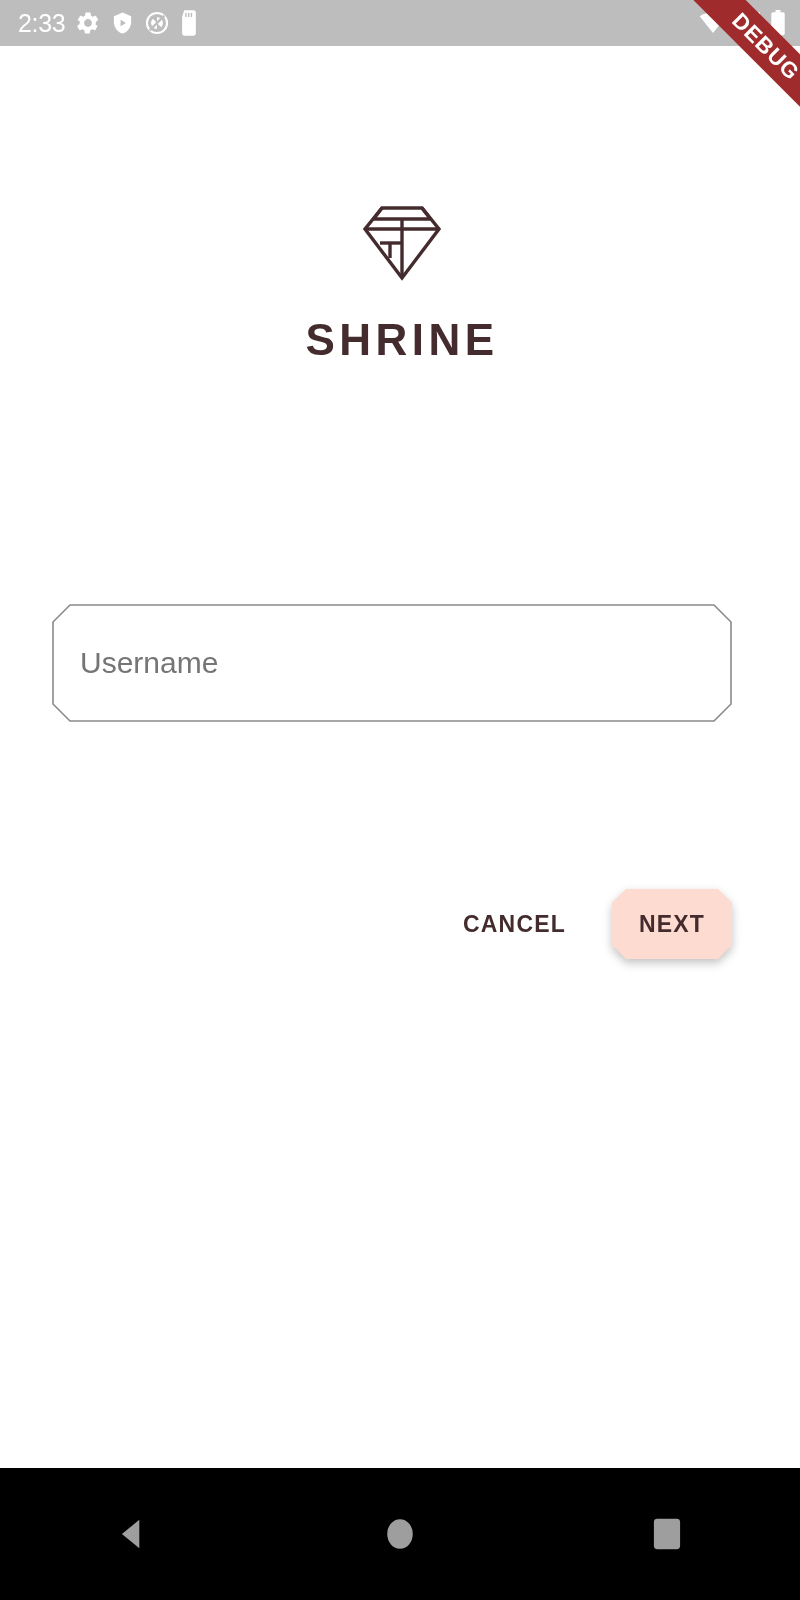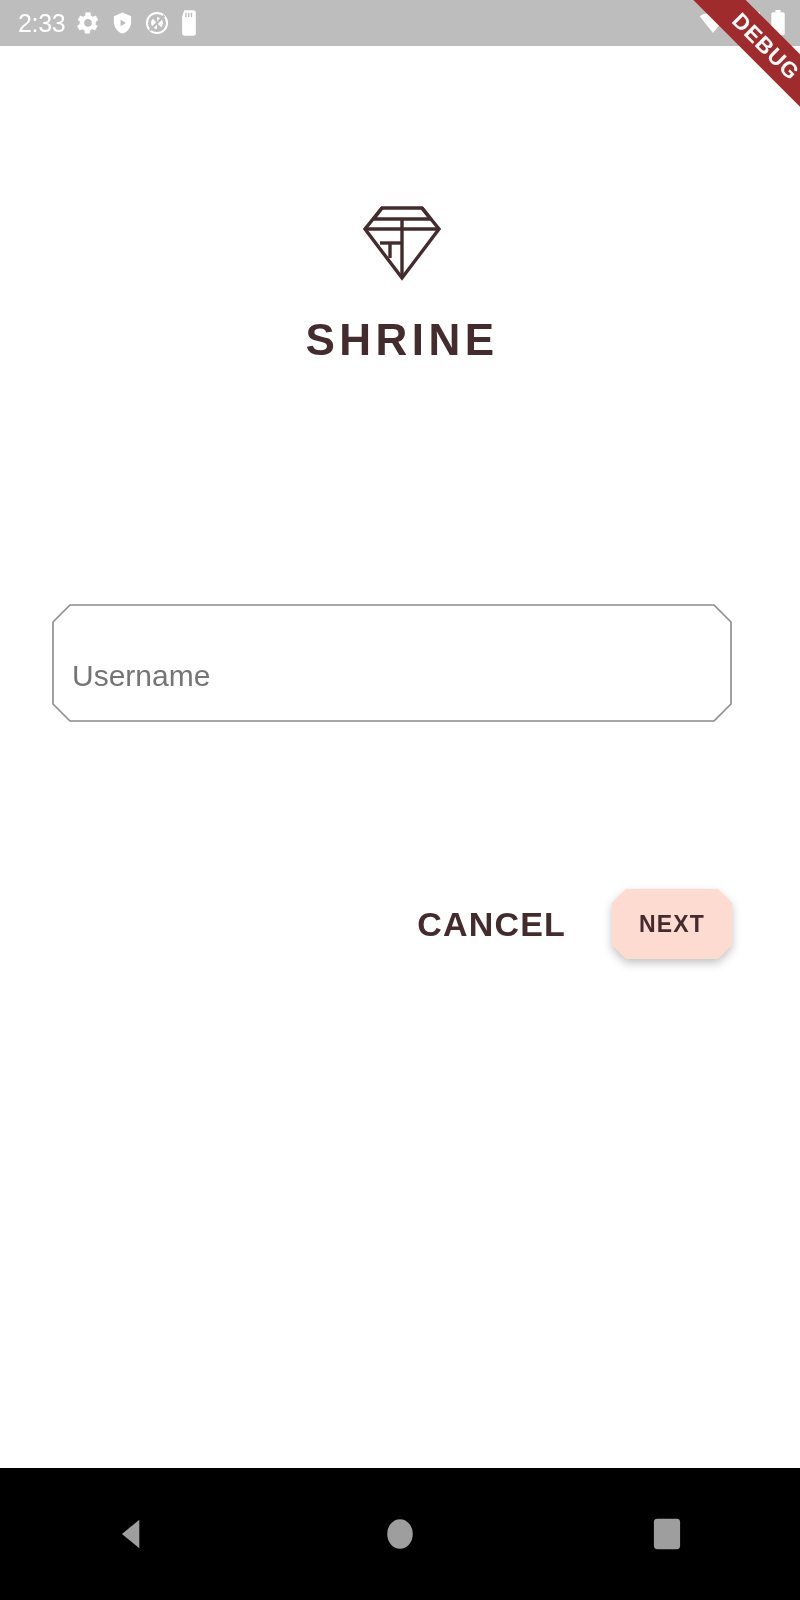--- a/index.html
+++ b/index.html
@@ -128,26 +128,26 @@
     margin-bottom: 31px;
   }
   .cut-field svg.border {
     position: absolute;
     top: 0; left: 0;
     width: 680px; height: 118px;
     display: block;
   }
   .cut-field .field-input {
     position: absolute;
-    top: 13px; left: 0;
+    top: 0; left: 0;
     width: 680px; height: 118px;
     background: transparent;
     border: none;
     outline: none;
-    padding: 0 20px;
+    padding: 0 28px;
     font-size: 30px;
     color: #442c2e;
     font-family: "Liberation Sans", sans-serif;
   }
   .cut-field .field-input::placeholder {
     color: #757575;
     opacity: 1;
   }
 
   
@@ -160,21 +160,21 @@
     display: flex;
     align-items: center;
     justify-content: flex-end;
     gap: 38px;
   }
 
   #cancel-button {
     background: transparent;
     border: none;
     color: #442c2e;
-    font-size: 34px;
+    font-size: 23px;
     font-weight: bold;
     letter-spacing: 1.2px;
     font-family: "Liberation Sans", sans-serif;
     cursor: pointer;
     padding: 14px 8px;
     text-align: center;
   }
 
   #next-button {
     position: relative;

